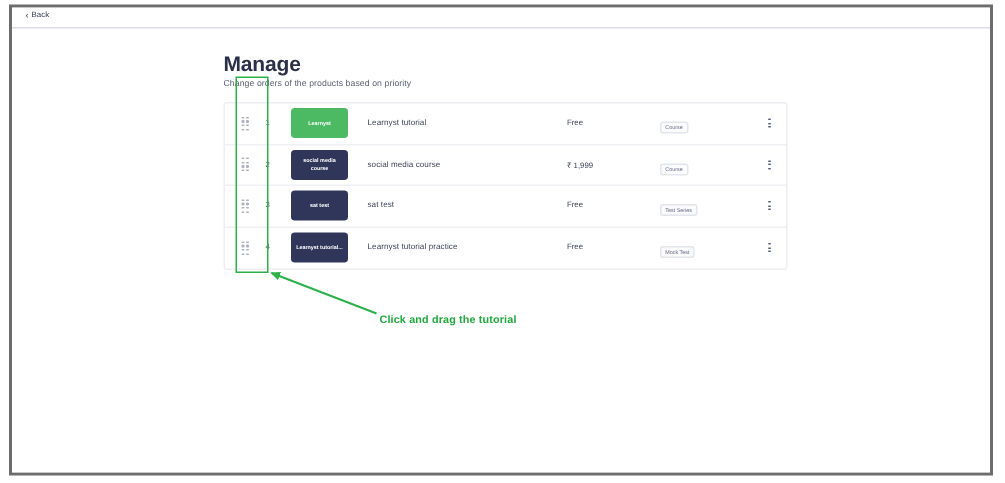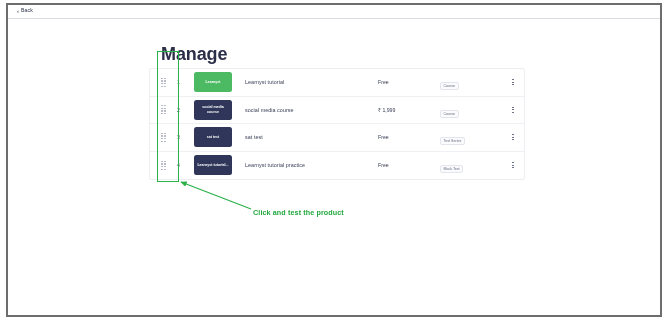--- a/index.html
+++ b/index.html
@@ -69,25 +69,25 @@
     bottom: 0;
     background: #ffffff;
   }
 
   #page-heading {
     position: absolute;
     left: 141px;
     top: 15px;
   }
   #page-title {
-    font-size: 18px;
+    font-size: 14px;
     font-weight: bold;
     color: #2b2f48;
     letter-spacing: -0.1px;
-    margin: 12px;
+    margin: 0;
     line-height: 14px;
   }
   #page-subtitle {
     font-size: 5.8px;
     color: #5c6074;
     margin: 3px 0 0 0;
     line-height: 8px;
     letter-spacing: 0.05px;
   }
 
@@ -397,16 +397,16 @@
   <div id="annotation-layer">
     <div id="highlight-box"></div>
     <svg width="656" height="314" style="position:absolute;left:0;top:0;">
       <defs>
         <marker id="arrowhead" markerWidth="5" markerHeight="5" refX="4.4" refY="2.2" orient="auto">
           <polygon points="0 0, 5 2.2, 0 4.4" fill="#2bb14a"></polygon>
         </marker>
       </defs>
       <line x1="243" y1="204" x2="173" y2="177" stroke="#2bb14a" stroke-width="1.3" marker-end="url(#arrowhead)"></line>
     </svg>
-    <div id="annotation-text">Click and test the product</div>
+    <div id="annotation-text">Click and drag the tutorial</div>
   </div>
 
 </div>
 
 </body></html>

